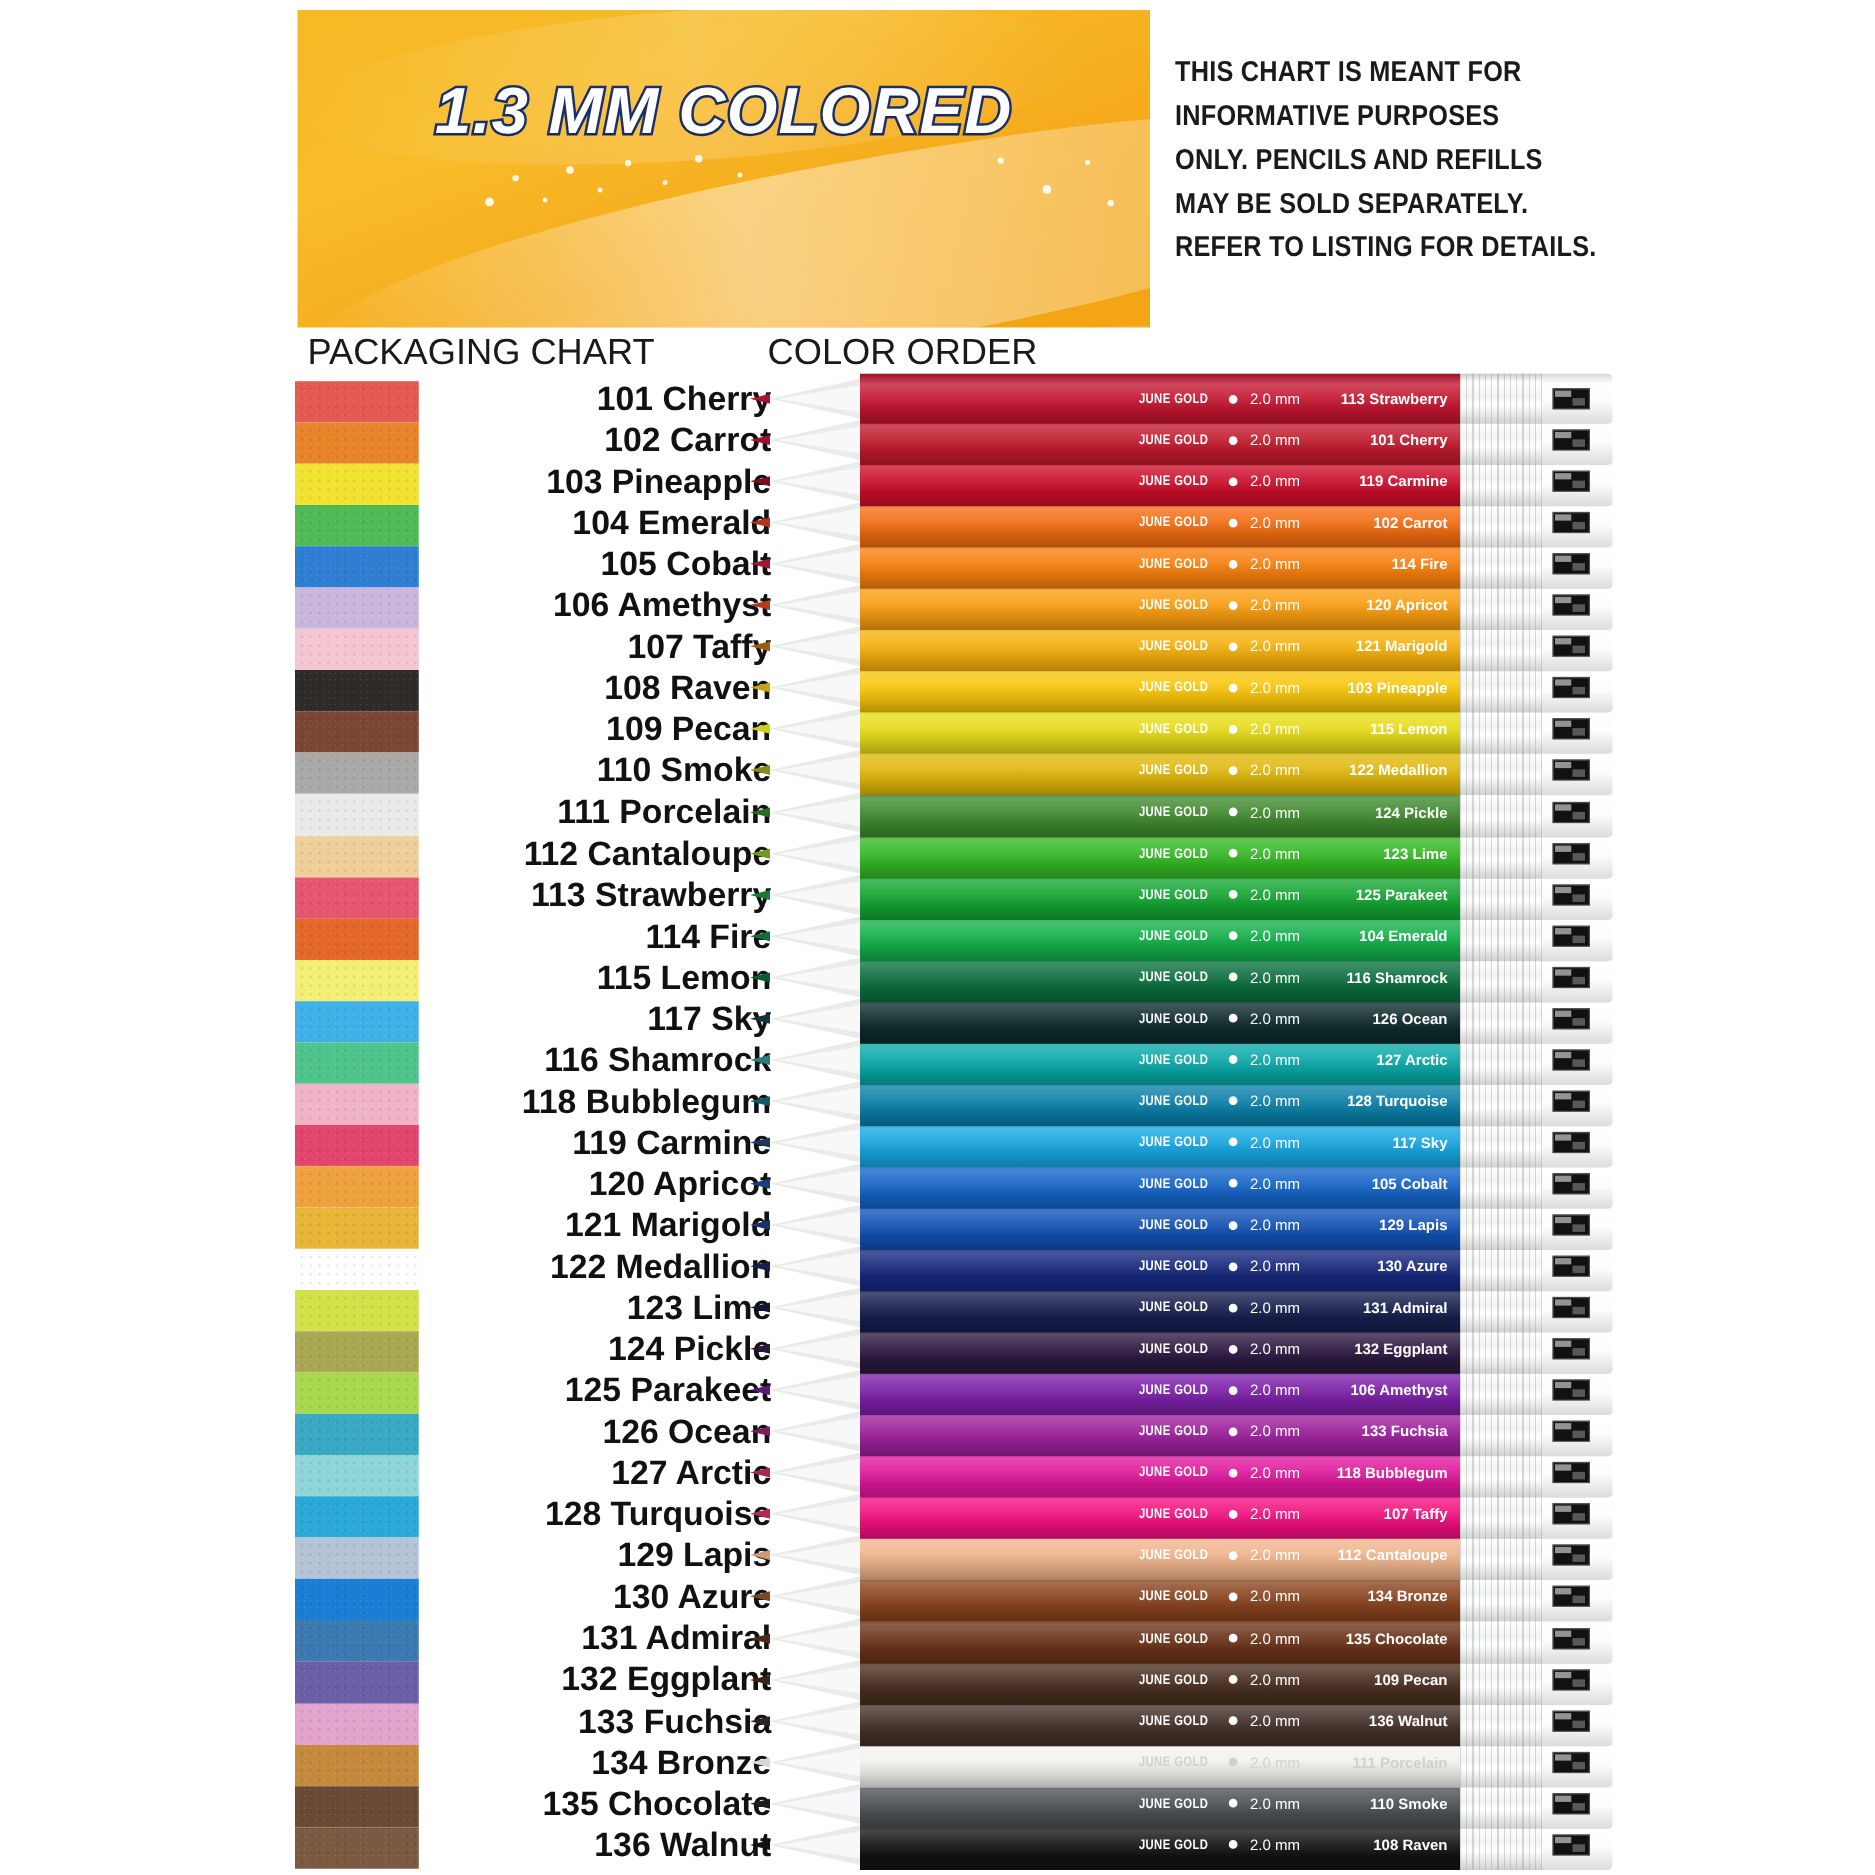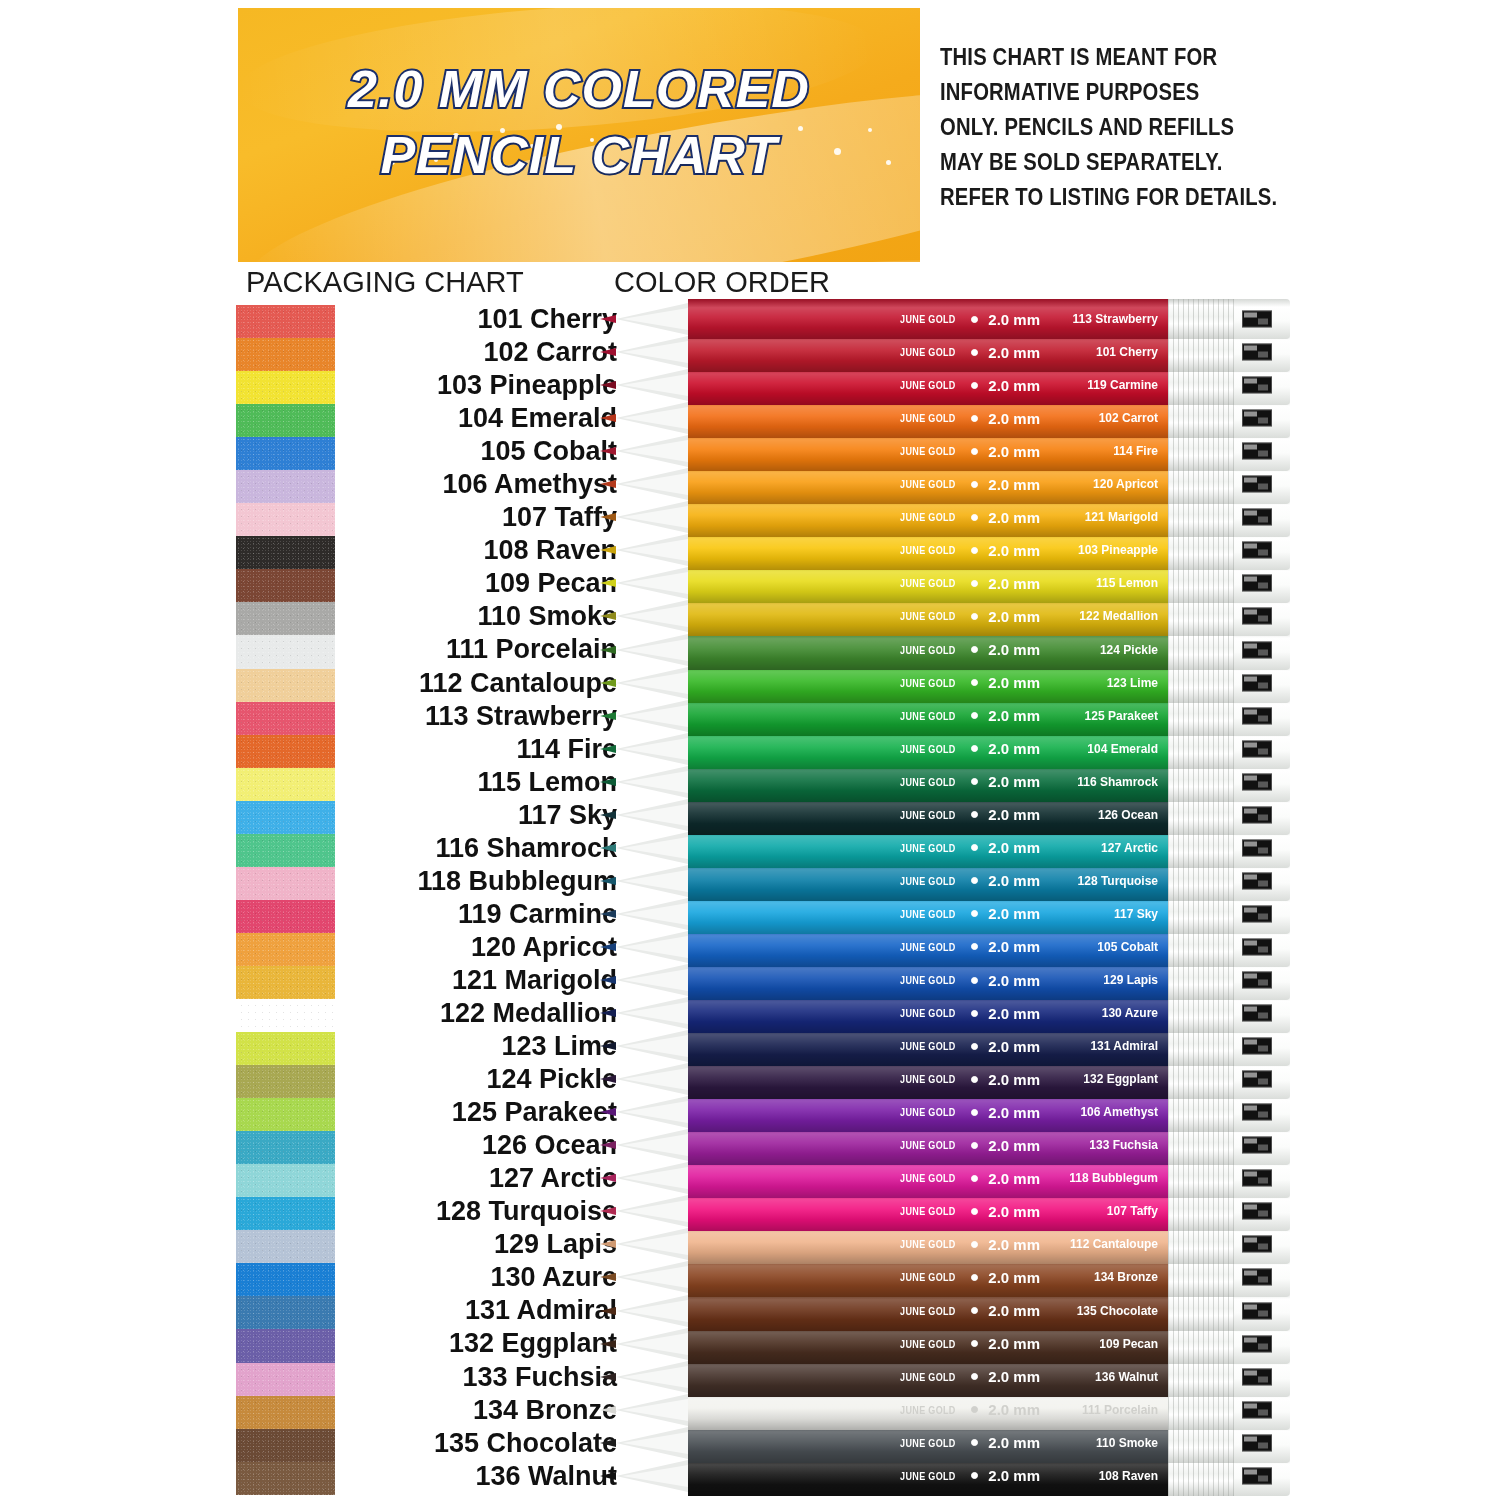--- a/index.html
+++ b/index.html
@@ -76,21 +76,21 @@
     justify-content:center;overflow:hidden;}
   .barrel .shine{position:absolute;left:0;right:0;top:0;bottom:0;
     background:linear-gradient(180deg,rgba(0,0,0,.22) 0%,rgba(255,255,255,.22) 22%,
       rgba(255,255,255,.10) 45%,rgba(0,0,0,.10) 72%,rgba(0,0,0,.28) 100%);}
   .brand{position:relative;margin-left:auto;display:flex;align-items:center;gap:10px;
     padding-right:10px;white-space:nowrap;}
   .brandmark{font-family:"Liberation Sans",sans-serif;font-weight:bold;font-size:11px;
     letter-spacing:.4px;transform:scaleX(.82);transform-origin:center;}
   .dot{display:inline-block;width:5px;height:5px;border-radius:50%;border:1px solid currentColor;
     background:currentColor;}
-  .mm{font-family:"Liberation Sans",sans-serif;font-weight:bold;font-size:15px;}
+  .mm{font-family:"Liberation Sans",sans-serif;font-weight:normal;font-size:12px;}
   .pname{font-family:"Liberation Sans",sans-serif;font-weight:bold;font-size:12px;
     min-width:108px;text-align:right;}
   
   .ferrule{flex:0 0 auto;width:66px;position:relative;
     background:linear-gradient(180deg,#c9ccc9 0%,#ffffff 16%,#f2f4f2 44%,#ffffff 62%,#cfd2cf 100%);}
   .ferrule .ridges{position:absolute;inset:0;
     background:repeating-linear-gradient(90deg,rgba(150,155,150,.55) 0 1px,rgba(255,255,255,0) 1px 5px);
     opacity:.7;}
   
   .cap{flex:0 0 auto;width:56px;position:relative;
@@ -118,22 +118,21 @@
   <span class="spark" style="left:240px;top:142px;width:4px;height:4px;"></span>
   <span class="spark" style="left:262px;top:120px;width:5px;height:5px;"></span>
   <span class="spark" style="left:292px;top:136px;width:4px;height:4px;"></span>
   <span class="spark" style="left:318px;top:116px;width:6px;height:6px;"></span>
   <span class="spark" style="left:352px;top:130px;width:4px;height:4px;"></span>
   <span class="spark" style="left:560px;top:118px;width:5px;height:5px;"></span>
   <span class="spark" style="left:596px;top:140px;width:7px;height:7px;"></span>
   <span class="spark" style="left:630px;top:120px;width:4px;height:4px;"></span>
   <span class="spark" style="left:648px;top:152px;width:5px;height:5px;"></span>
   <div id="banner-title">
-    <span>2.0 MM COLORED</span>
-    <span class="l2">PENCIL CHART</span>
+    <span>1.3 MM COLORED</span>
   </div>
 </div>
 
 <div id="disclaimer">
   <div>THIS CHART IS MEANT FOR</div>
   <div>INFORMATIVE PURPOSES</div>
   <div>ONLY. PENCILS AND REFILLS</div>
   <div>MAY BE SOLD SEPARATELY.</div>
   <div>REFER TO LISTING FOR DETAILS.</div>
 </div>

